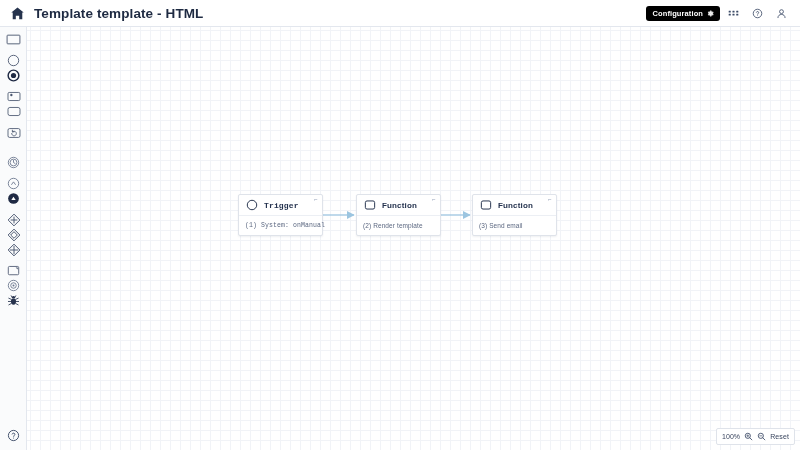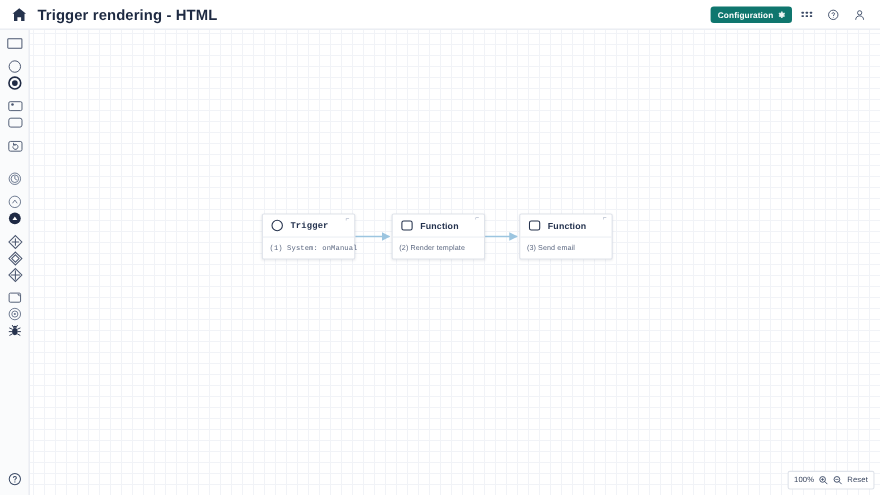--- a/index.html
+++ b/index.html
@@ -44,21 +44,21 @@
     letter-spacing: 0.1px;
     white-space: nowrap;
   }
   .header-spacer { flex: 1 1 auto; }
   .header-right {
     display: flex;
     align-items: center;
     gap: 0px;
   }
   .config-btn {
-    background: #0f766e;
+    background: #000000;
     color: #ffffff;
     font-size: 7.5px;
     font-weight: 700;
     border-radius: 3px;
     padding: 3px 6px 3px 7px;
     display: flex;
     align-items: center;
     gap: 4px;
     cursor: pointer;
     white-space: nowrap;
@@ -231,21 +231,21 @@
 </style>
 </head>
 <body>
 
 <div class="header">
   <span class="home-icon">
     <svg width="15" height="15" viewBox="0 0 16 16" fill="currentColor">
       <path d="M8 1.6 1.4 6.9h1.5V14h3.3v-3.6h3.6V14h3.3V6.9h1.5L8 1.6z"></path>
     </svg>
   </span>
-  <span class="page-title">Trigger rendering - HTML</span>
+  <span class="page-title">Template template - HTML</span>
 
   <span class="header-spacer"></span>
 
   <div class="header-right">
     <div class="config-btn">
       <span>Configuration</span>
       <span class="cfg-gear">
         <svg width="7" height="7" viewBox="0 0 16 16" fill="currentColor">
           <path d="M8 5.2A2.8 2.8 0 1 0 8 10.8 2.8 2.8 0 0 0 8 5.2zm0 4.2a1.4 1.4 0 1 1 0-2.8 1.4 1.4 0 0 1 0 2.8z"></path>
           <path d="M14 8c0-.4 0-.8-.1-1.1l1.3-1-1.5-2.6-1.6.6c-.5-.4-1.1-.8-1.8-1L10 1.2H7l-.3 1.7c-.6.2-1.2.5-1.8 1l-1.6-.6L1.8 5.9l1.3 1C3.1 7.2 3 7.6 3 8s0 .8.1 1.1l-1.3 1 1.5 2.6 1.6-.6c.5.4 1.1.8 1.8 1l.3 1.7h3l.3-1.7c.6-.2 1.2-.5 1.8-1l1.6.6 1.5-2.6-1.3-1c.1-.3.1-.7.1-1.1z" opacity="0.85"></path>

